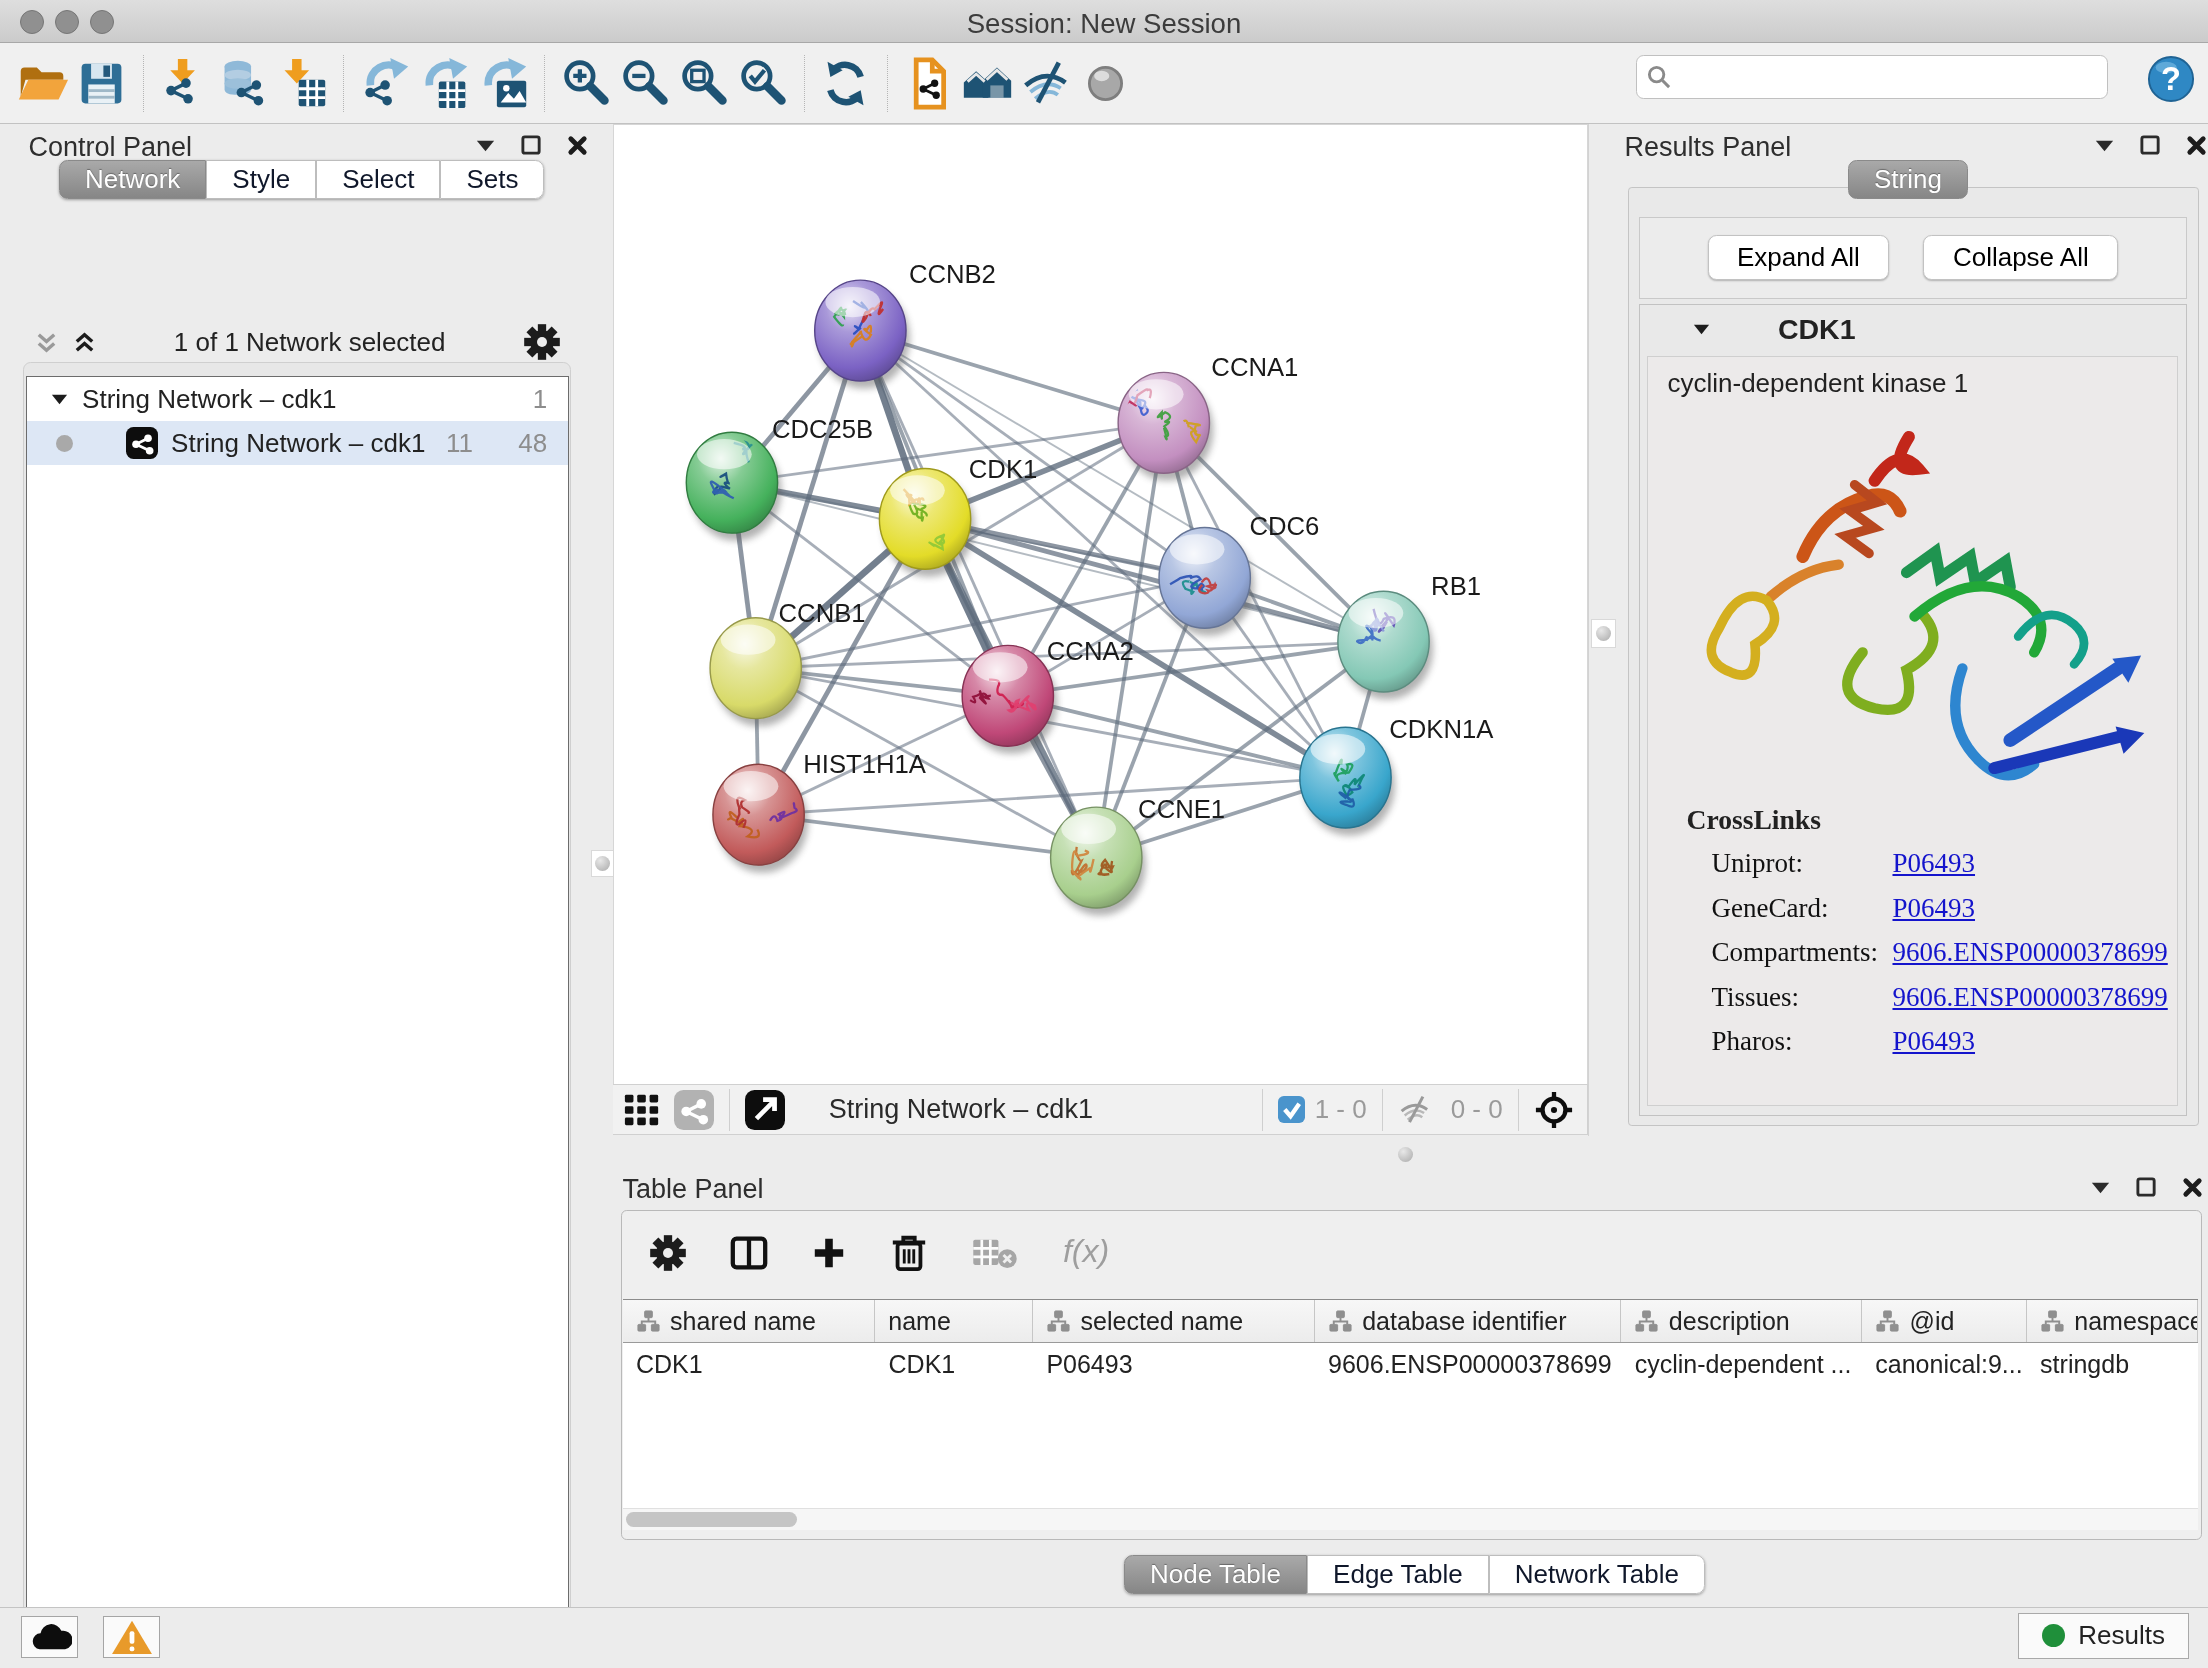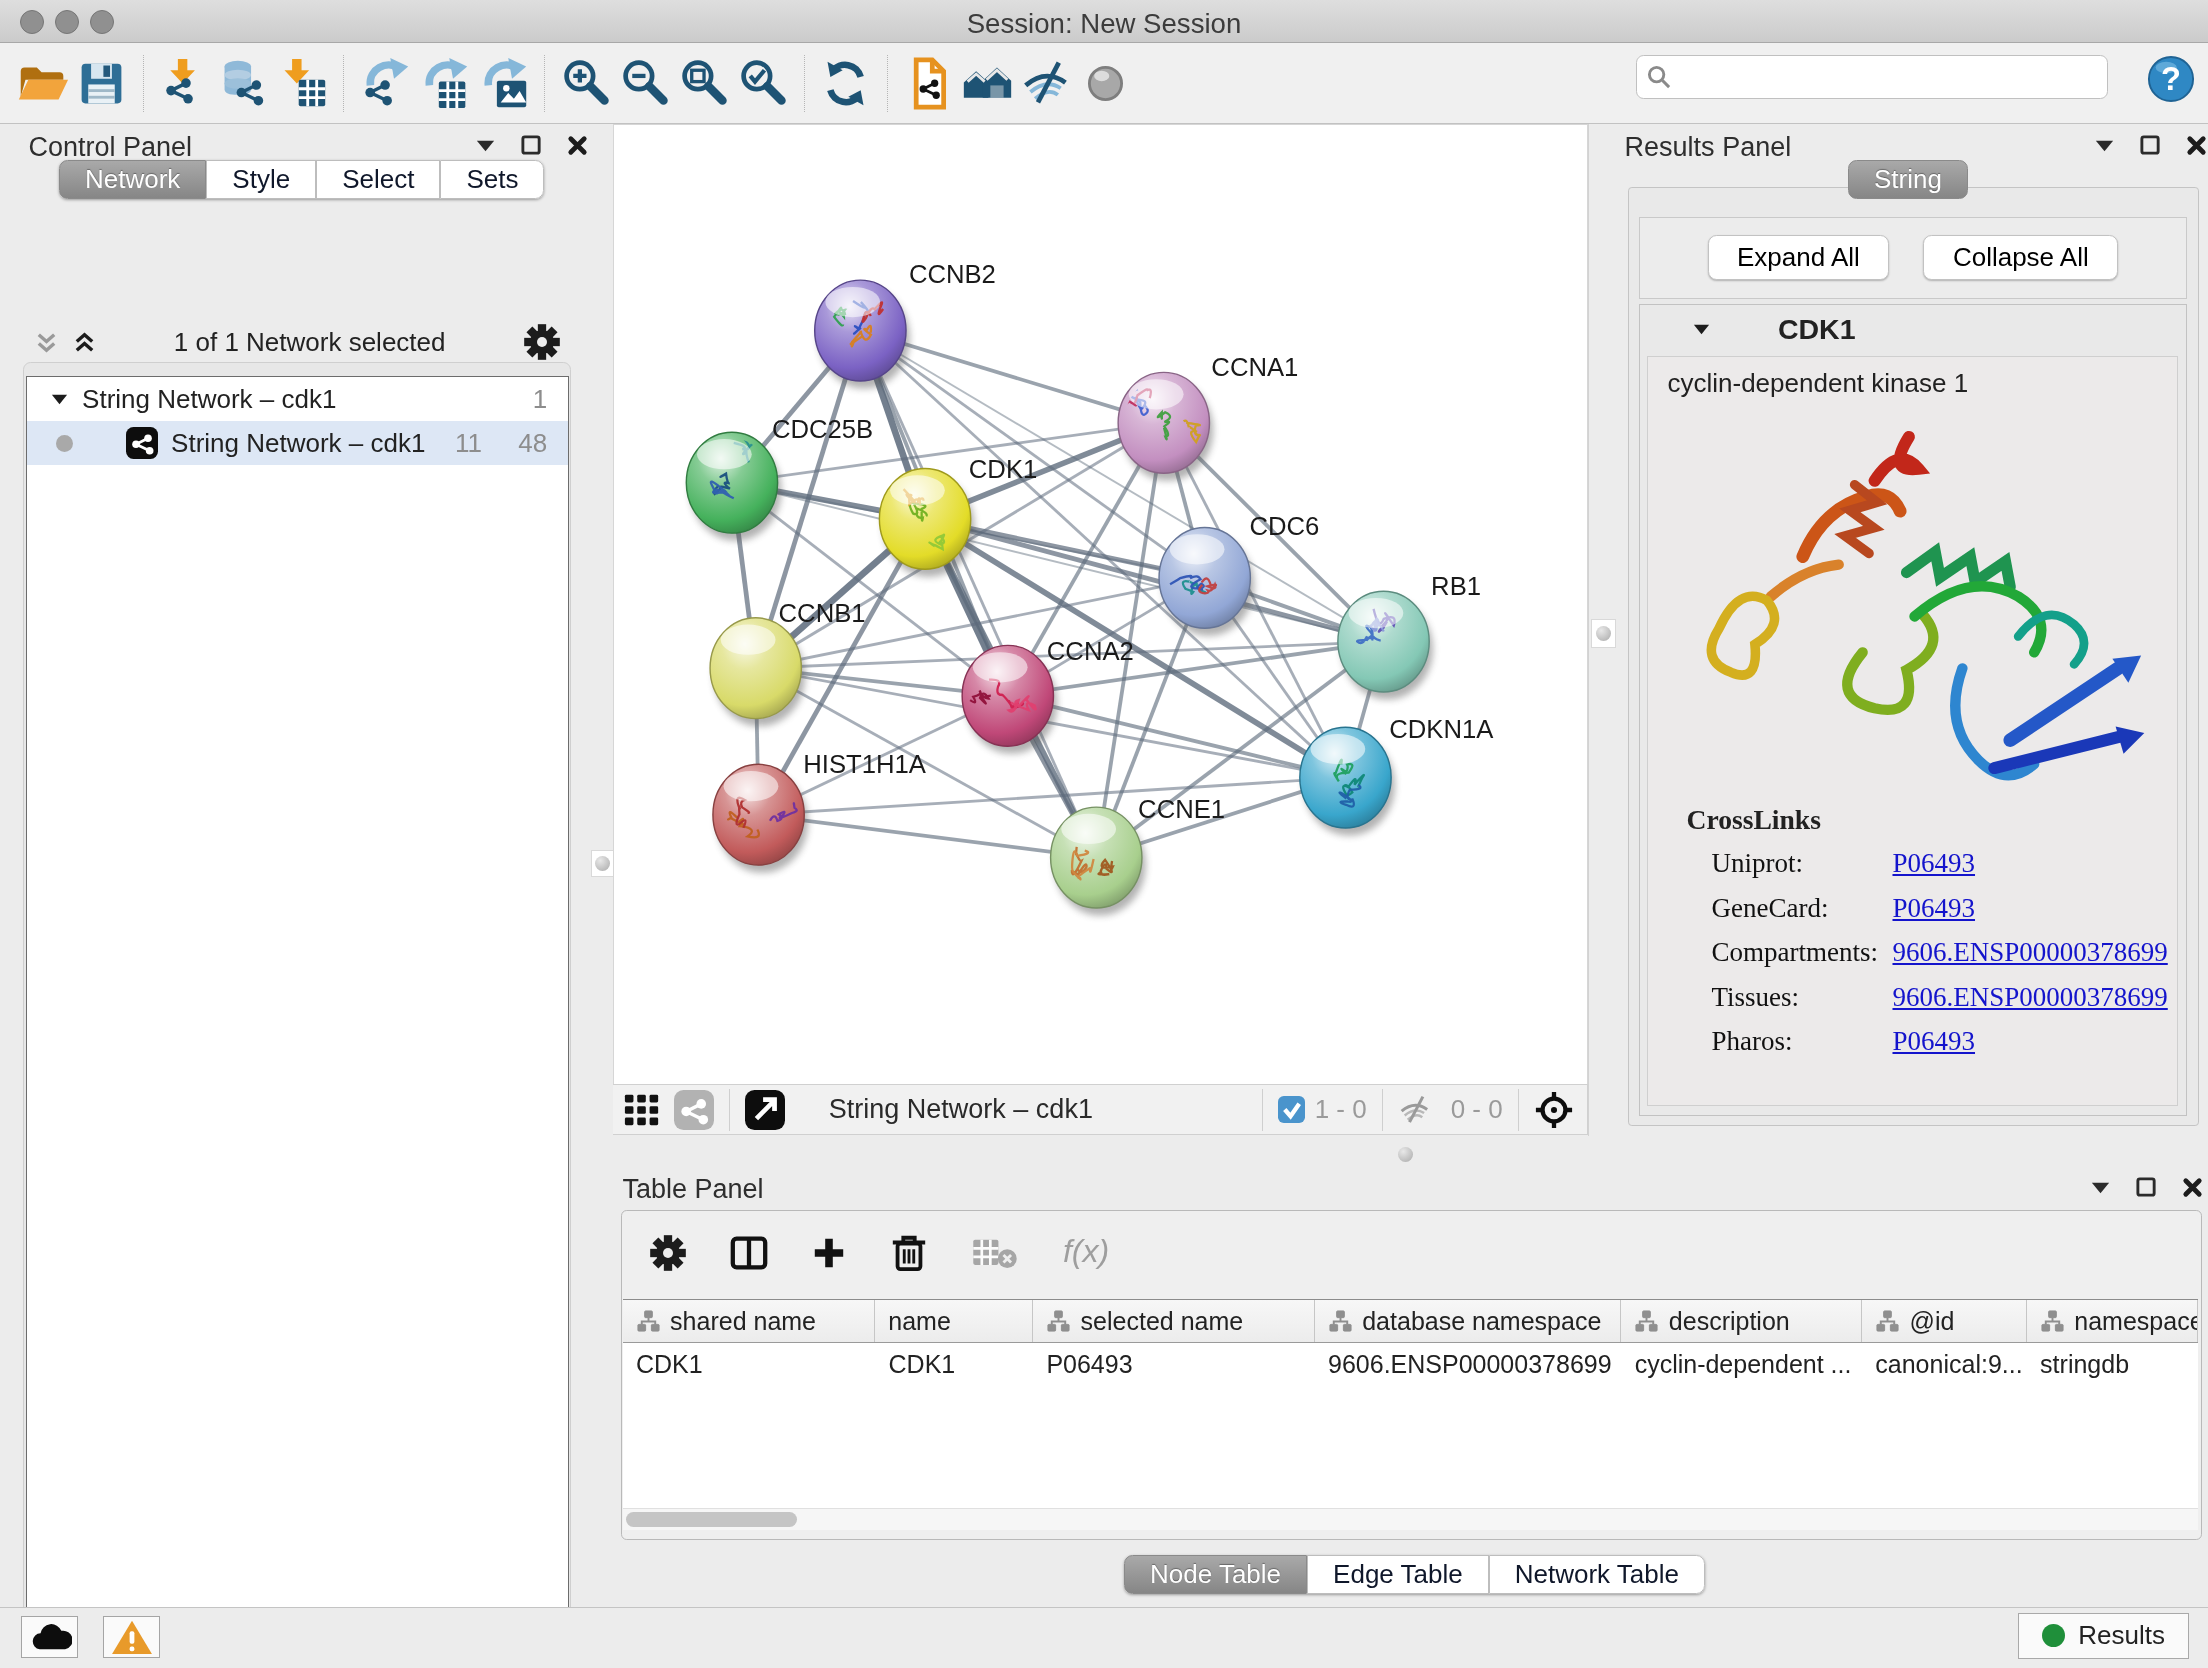--- a/index.html
+++ b/index.html
@@ -373,21 +373,21 @@
             <g transform="translate(6 9) scale(.58)">
               <path d="M8 16 L30 5 M8 16 L33 28" stroke="#fff" stroke-width="5" fill="none"></path>
               <circle cx="8" cy="16" r="7" fill="#fff"></circle>
               <circle cx="30" cy="5" r="7" fill="#fff"></circle>
               <circle cx="33" cy="28" r="7" fill="#fff"></circle>
             </g>
           </svg>
         </span>
       <span>String Network – cdk1</span>
       <span class="cnt">11</span>
-      <span class="cnt" style="margin-left:23px;margin-right:11.4px">48</span>
+      <span class="cnt" style="margin-left:32px;margin-right:11.4px">48</span>
     </div>
   </div>
 </div>
 
 <div class="abs split" style="left:590px;top:124px;width:24px;height:1484px">
   <div class="split-handle abs" style="left:1px;top:726px;width:21px;height:25px">
     <span class="split-dot"></span>
     </div>
 </div>
 
@@ -940,21 +940,21 @@
             <span>
               <svg width="25" height="25" viewBox="0 0 26 26">
                 <g fill="#8f8f8f" stroke="#8f8f8f">
                   <rect x="9" y="2" width="8" height="7" rx="1"></rect>
                   <rect x="2" y="16" width="8" height="7" rx="1"></rect>
                   <rect x="16" y="16" width="8" height="7" rx="1"></rect>
                   <path d="M13 9 v4 M6 16 v-3 h14 v3" stroke-width="2" fill="none"></path>
                 </g>
               </svg>
             </span>
-            <span>database namespace</span>
+            <span>database identifier</span>
           </div>
           <div class="th" style="width: 241px;">
             <span>
               <svg width="25" height="25" viewBox="0 0 26 26">
                 <g fill="#8f8f8f" stroke="#8f8f8f">
                   <rect x="9" y="2" width="8" height="7" rx="1"></rect>
                   <rect x="2" y="16" width="8" height="7" rx="1"></rect>
                   <rect x="16" y="16" width="8" height="7" rx="1"></rect>
                   <path d="M13 9 v4 M6 16 v-3 h14 v3" stroke-width="2" fill="none"></path>
                 </g>

